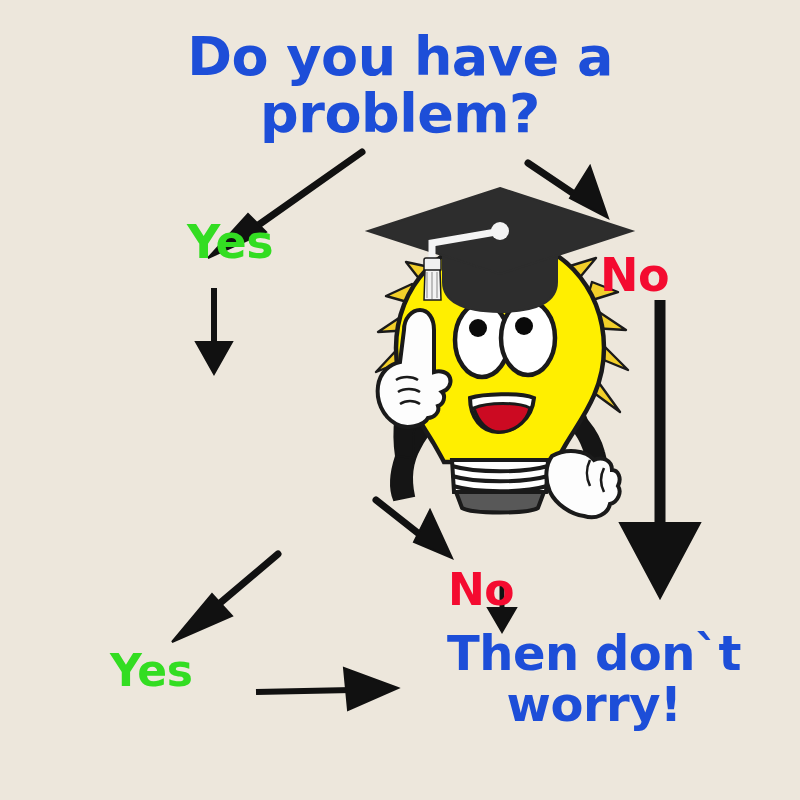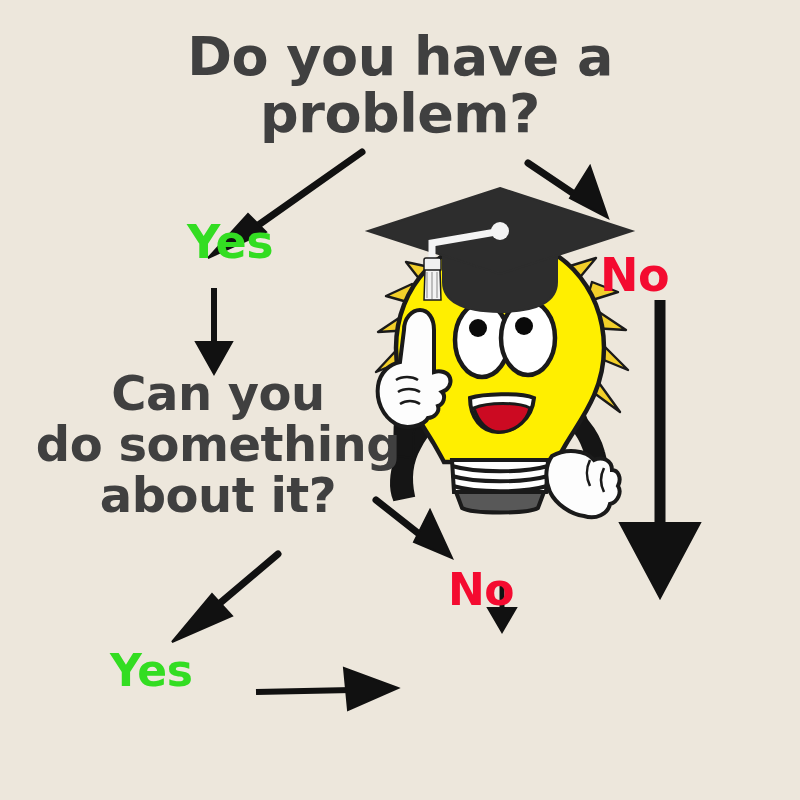--- a/index.html
+++ b/index.html
@@ -15,21 +15,21 @@
     position: relative;
     width: 800px;
     height: 800px;
     background: #ede7dc;
     overflow: hidden;
   }
   .node {
     position: absolute;
     font-family: "DejaVu Sans", sans-serif;
     font-weight: bold;
-    color: #404040;
+    color: #1d4ed8;
     text-align: center;
     line-height: 1.06;
     letter-spacing: -0.5px;
     white-space: pre-line;
     user-select: none;
   }
   #q-start {
     left: 110px;
     top: 28px;
     width: 580px;
@@ -235,22 +235,21 @@
     </g>
   </svg>
 
   <div class="node" id="q-start">Do you have a
 problem?</div>
 
   <div class="node label-yes" id="yes-1" style="color: rgb(51, 221, 34);">Yes</div>
 
   <div class="node label-no" id="no-1" style="color: rgb(244, 11, 48);">No</div>
 
-  <div class="node" id="q-action">Can you
-do something
-about it?</div>
 
   <div class="node label-no" id="no-2" style="color: rgb(244, 11, 48);">No</div>
 
   <div class="node label-yes" id="yes-2" style="color: rgb(51, 221, 34);">Yes</div>
 
+  <div class="node" id="a-final">Then don`t
+worry!</div>
 
 </div>
 
 </body></html>

